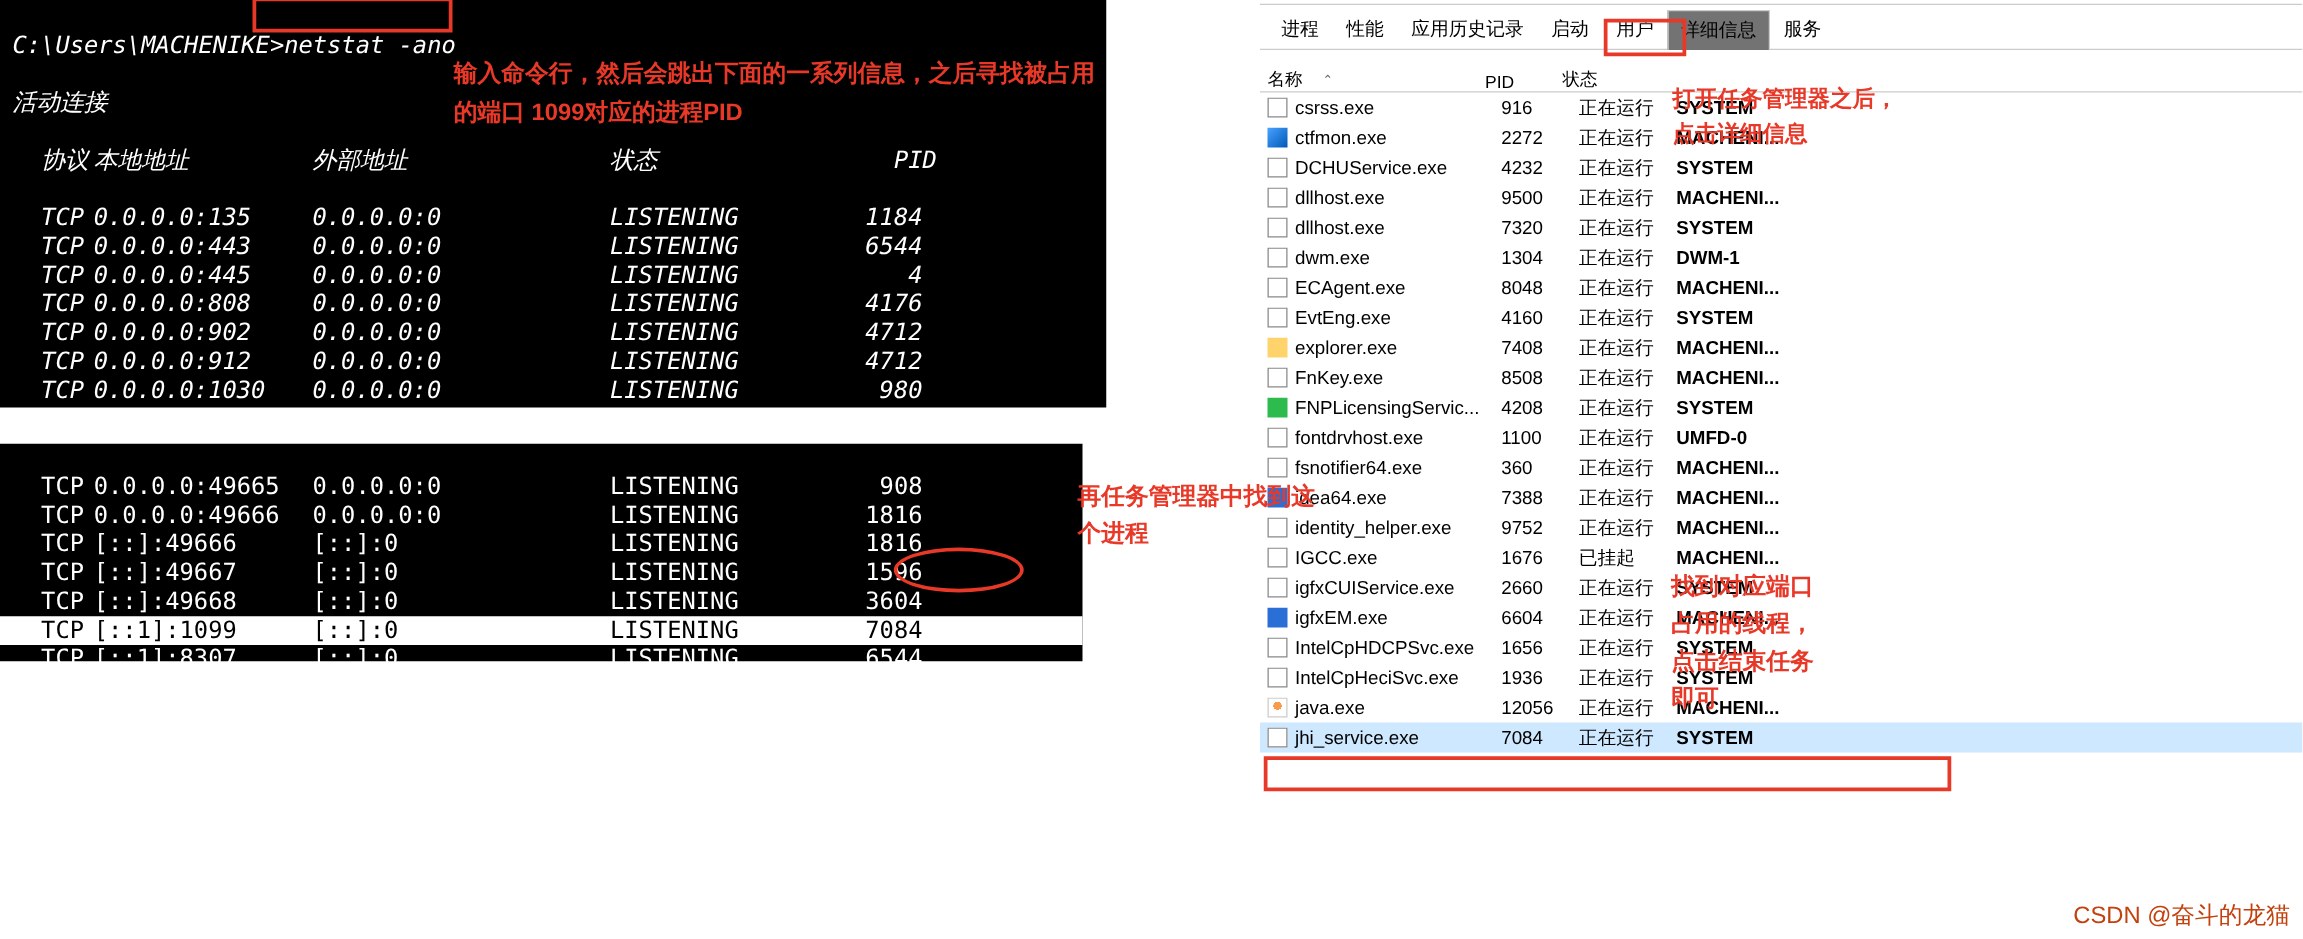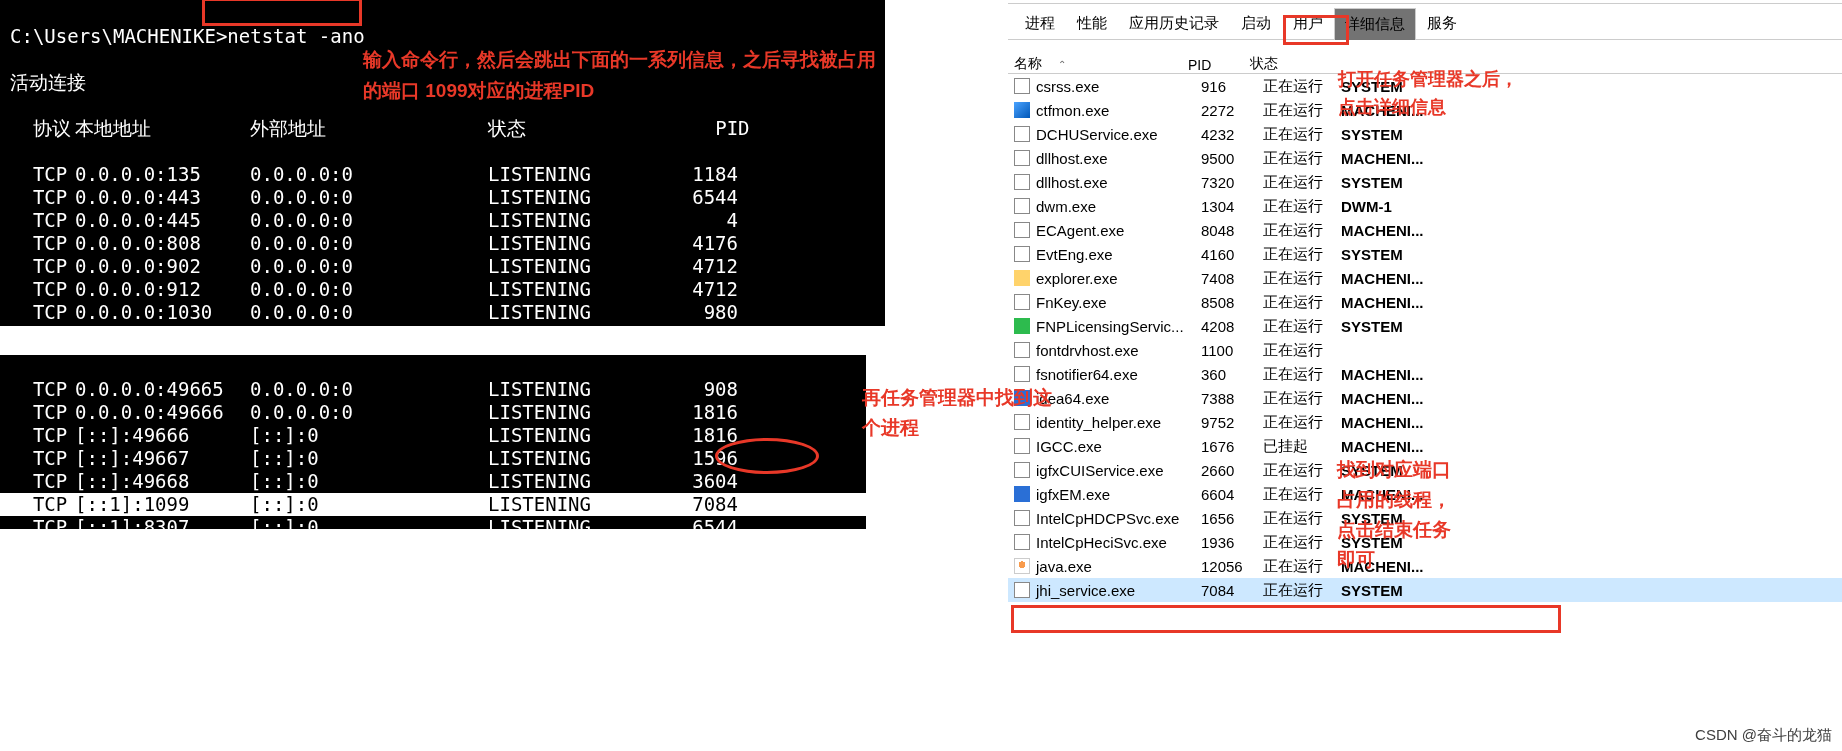--- a/index.html
+++ b/index.html
@@ -12,21 +12,21 @@
 }
 .terminal {
   position: absolute;
   background: #000;
   color: #fff;
   font-family: "NSimSun", "SimSun", monospace;
   font-size: 19px;
   line-height: 23px;
   white-space: pre;
 }
-.term1 { left: 0; top: 0; width: 885px; height: 326px; padding: 2px 10px; }
+.term1 { left: 0; top: 0; width: 885px; height: 326px; padding: 2px 10px; font-style: italic; }
 .term2 { left: 0; top: 355px; width: 866px; height: 174px; padding: 0 10px; }
 .row { display: flex; }
 .col-proto { width: 65px; }
 .col-local { width: 175px; }
 .col-foreign { width: 238px; }
 .col-state { width: 170px; }
 .col-pid { width: 80px; text-align: right; }
 .row.inv { background:#fff; color:#000; margin-left:-10px; margin-right:-10px; padding:0 10px; }
 .annot { position:absolute; color:#e83828; font-weight:bold; font-size:19px; line-height:28px; white-space:nowrap; font-family:"Microsoft YaHei",sans-serif;text-align:center; }
 .redbox { position:absolute; border:3px solid #e83828; pointer-events:none; background: transparent; }
@@ -54,21 +54,21 @@
 .tm-row .c-pid { width:62px;margin-left:13px; }
 .tm-row .c-status { width:78px; }
 .tm-row .c-user { flex:1; white-space:nowrap; overflow:hidden; text-overflow:ellipsis;font-weight:bold; }
 .ico { width:16px; height:16px; display:inline-block; flex:0 0 16px; border:1px solid #888; background:#fff; }
 .ico.pen { background:linear-gradient(135deg,#4aa3ff,#0057b8); border:none; }
 .ico.folder { background:#ffd36b; border:none; }
 .ico.green { background:#2dbb4e; border:none; }
 .ico.blue { background:#2a6fd6; border:none; }
 .ico.java { background:radial-gradient(circle at 50% 40%, #f89b4d 30%, #fff 31%); border:1px solid #ccc; }
 .sort-caret { font-size:10px; color:#666; }
-.watermark { position:absolute; right:10px; bottom:6px; color:#404040; font-size:15px; }
+.watermark { position:absolute; right:10px; bottom:6px; color:#c2410c; font-size:19px; }
 </style>
 </head>
 <body>
 
 <div class="terminal term1">
 <span>C:\Users\MACHENIKE&gt;</span><span>netstat -ano</span>
 <span></span>
 <span>活动连接</span>
 <span></span>
 <div class="row"><span class="col-proto">  协议</span><span class="col-local">本地地址</span><span class="col-foreign">外部地址</span><span class="col-state">状态</span><span class="col-pid">     PID</span></div>
@@ -197,20 +197,21 @@
         <div class="c-status">正在运行</div>
         <div class="c-user">SYSTEM</div>
       </div>
       <div class="tm-row">
         <div class="c-name">
           <span class="ico"></span>
           <span>fontdrvhost.exe</span>
         </div>
         <div class="c-pid">1100</div>
         <div class="c-status">正在运行</div>
+        <div class="c-user">UMFD-0</div>
       </div>
       <div class="tm-row">
         <div class="c-name">
           <span class="ico"></span>
           <span>fsnotifier64.exe</span>
         </div>
         <div class="c-pid">360</div>
         <div class="c-status">正在运行</div>
         <div class="c-user">MACHENI...</div>
       </div>

